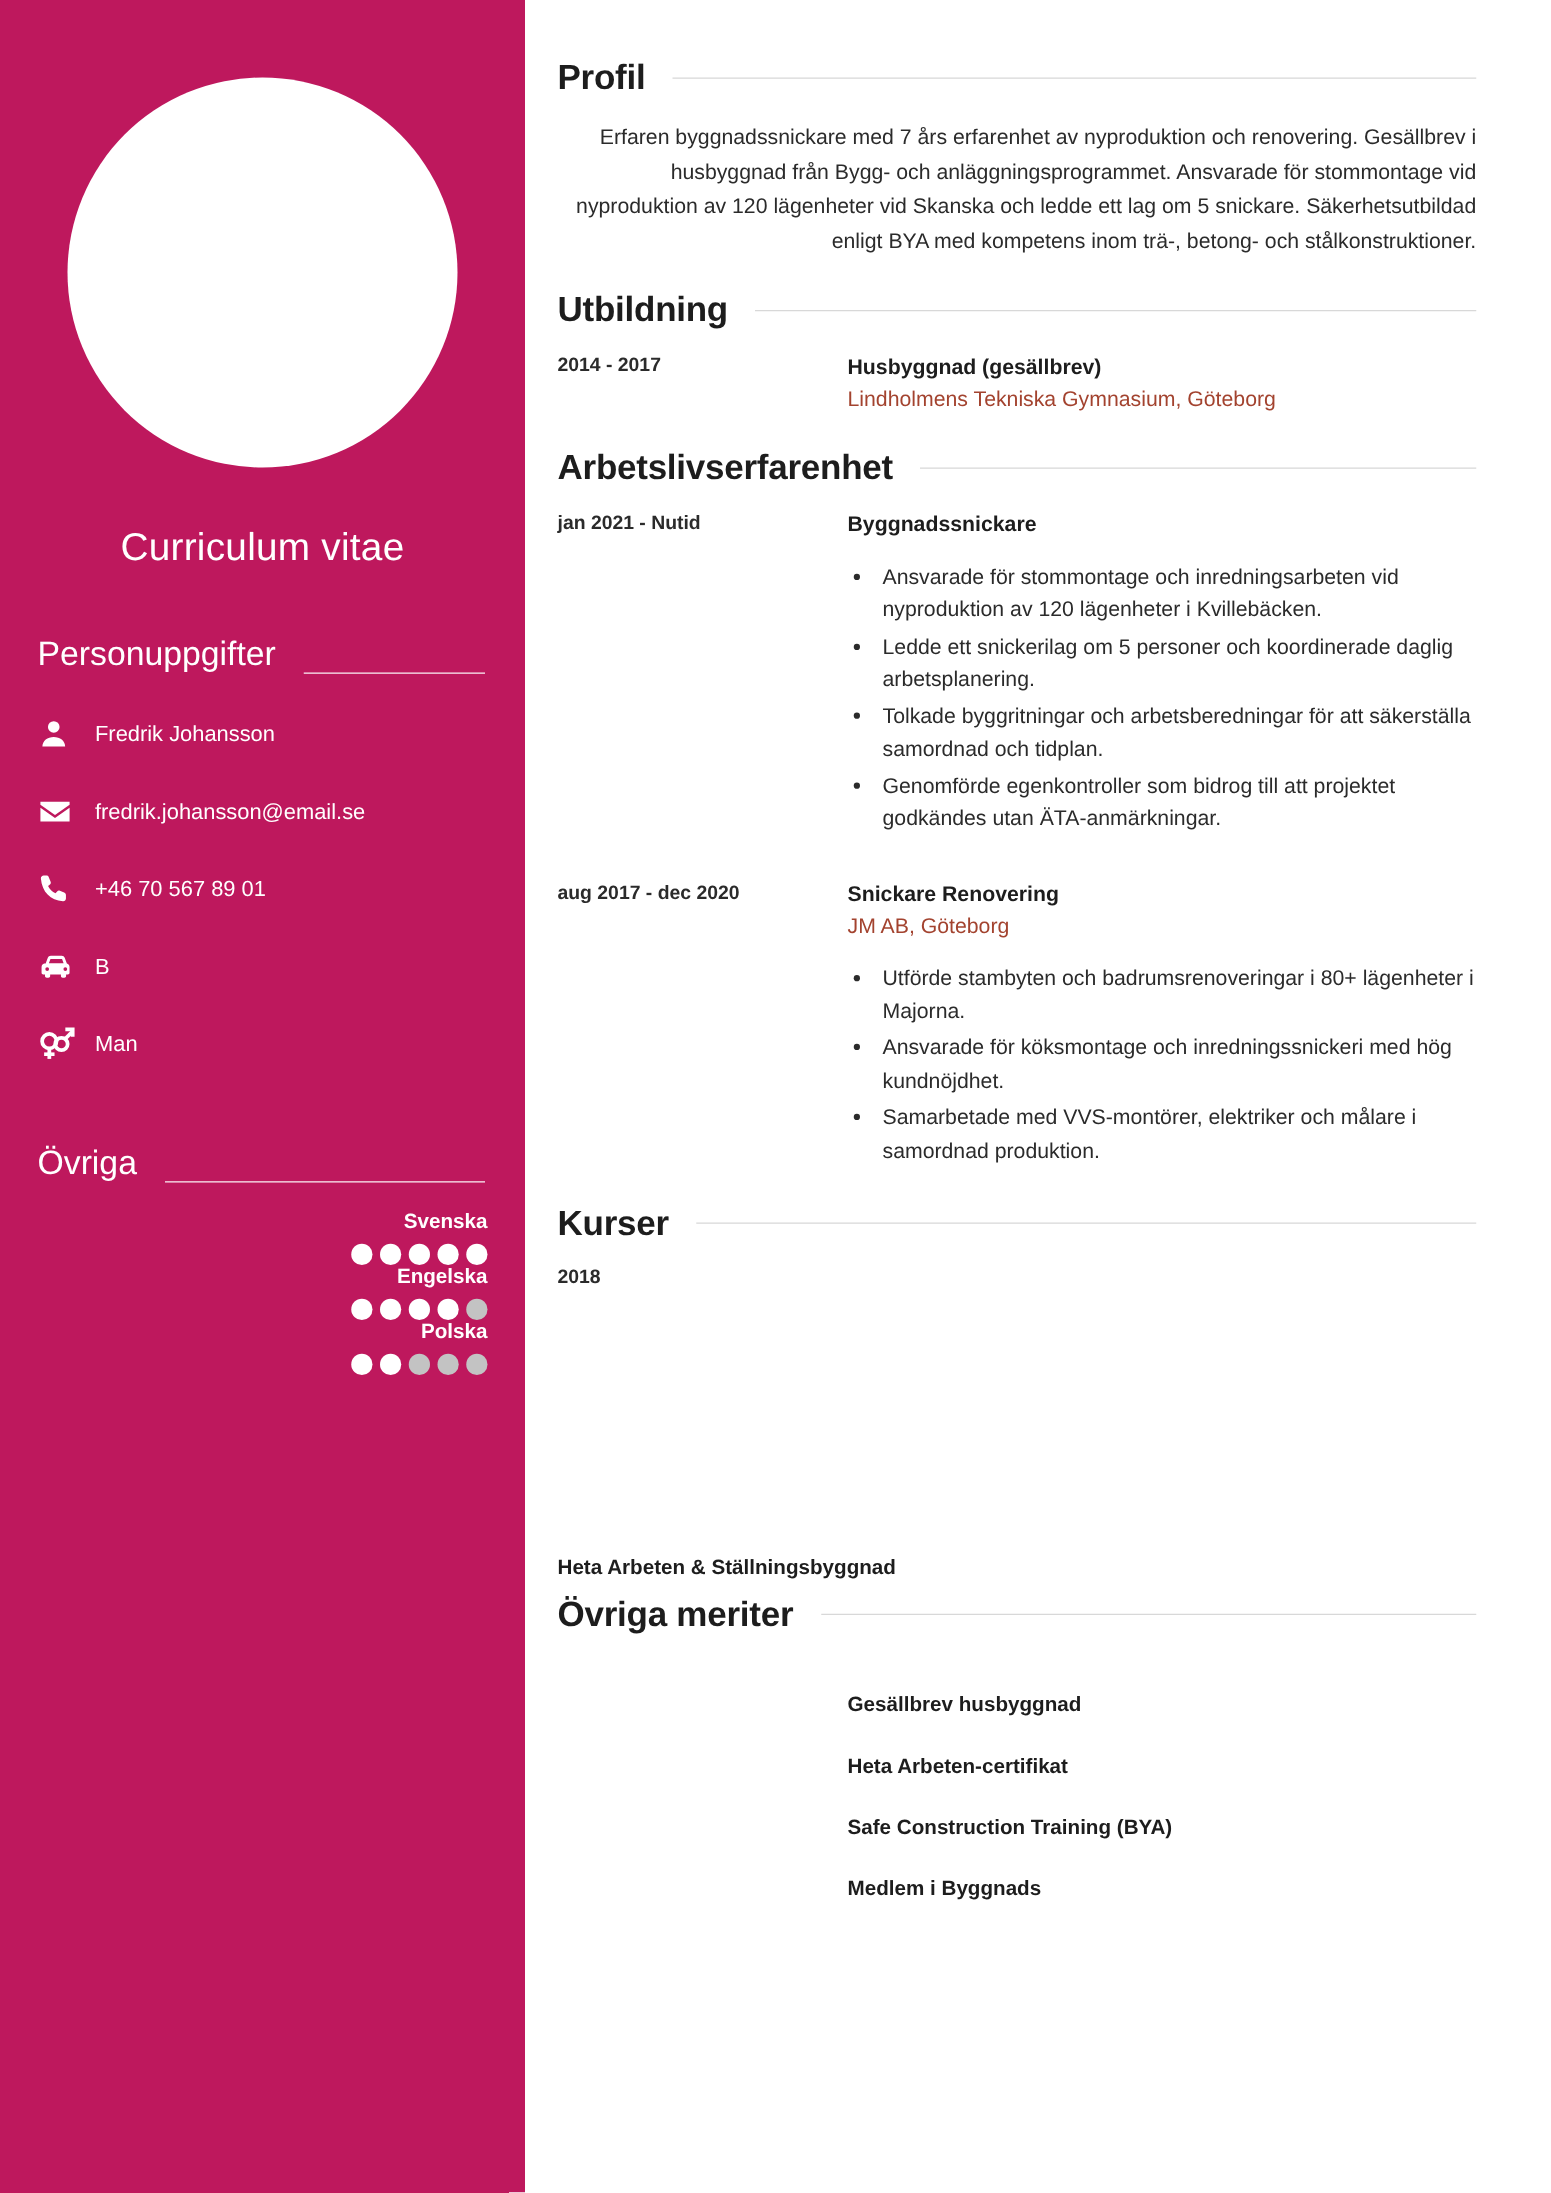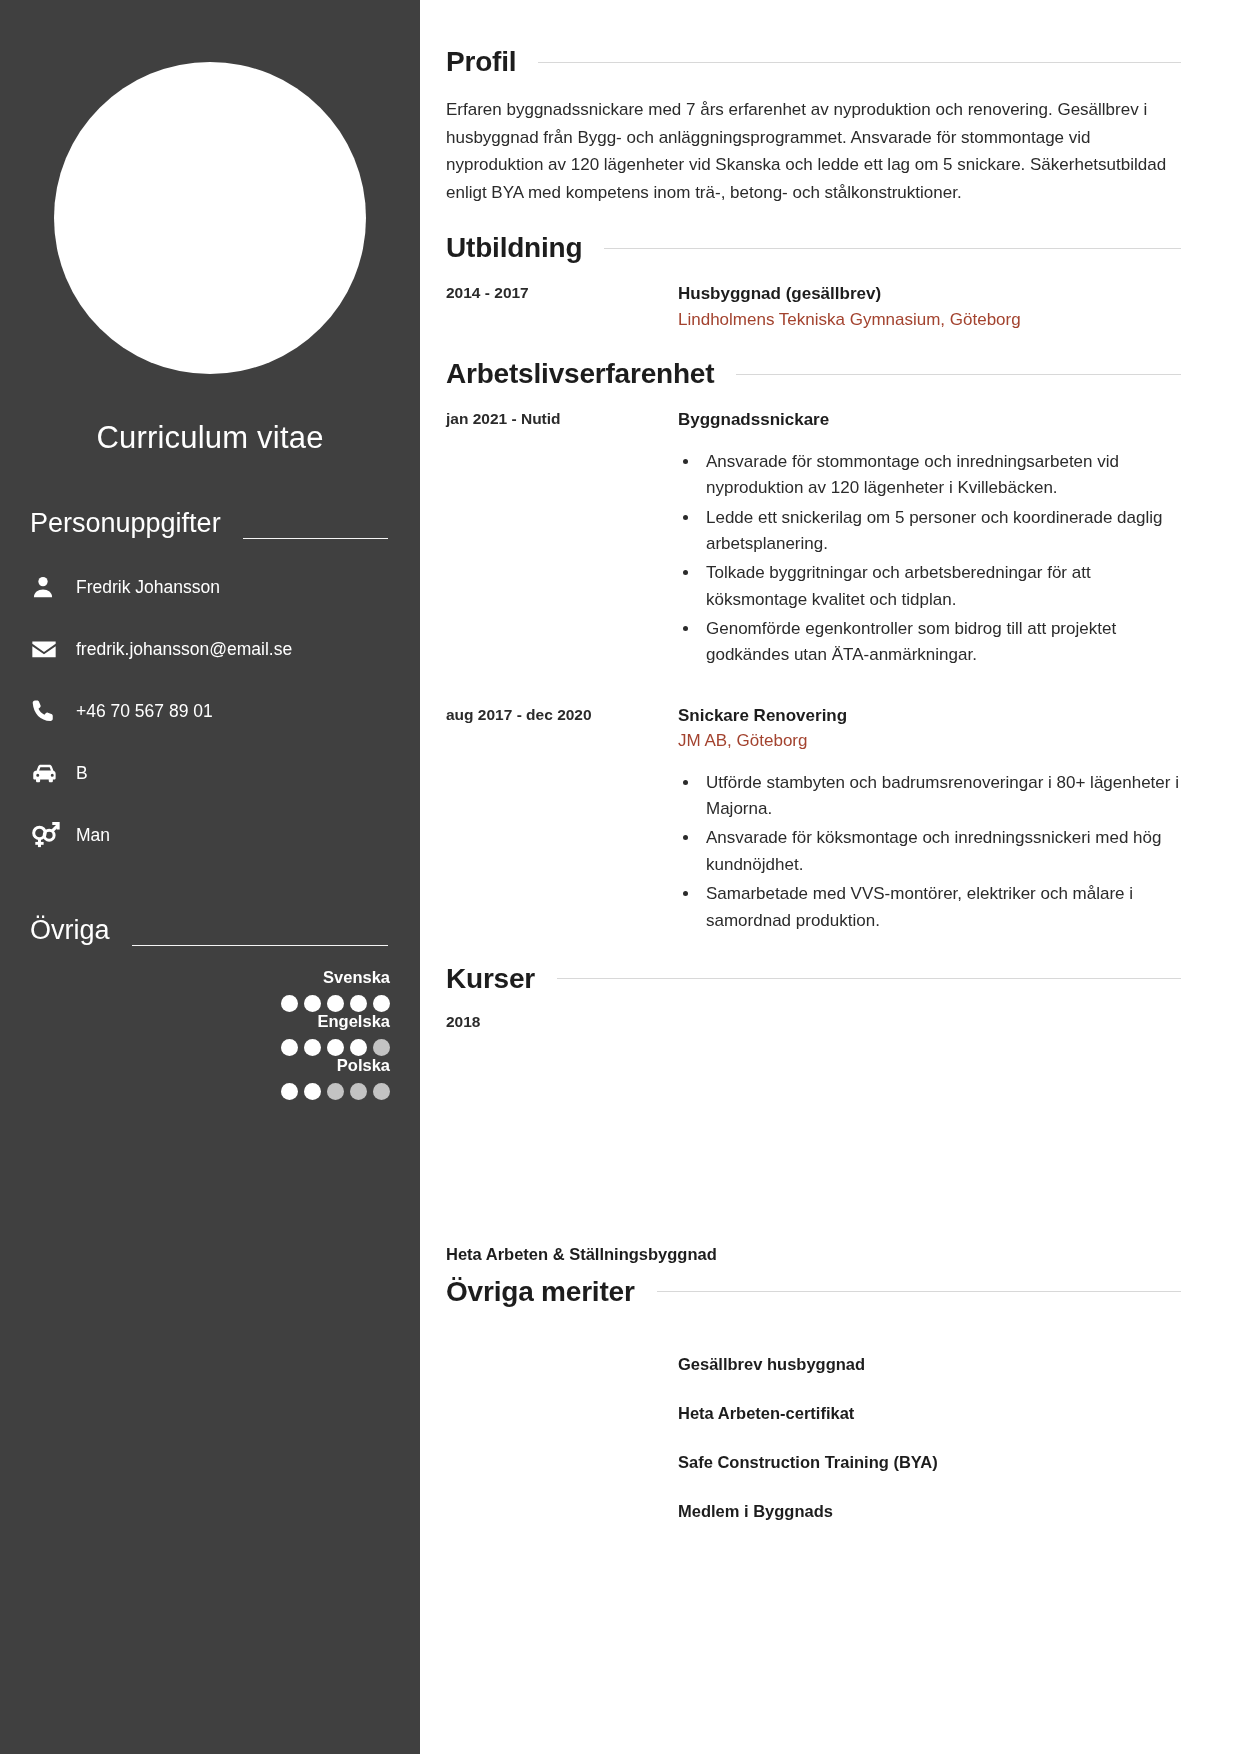--- a/index.html
+++ b/index.html
@@ -7,21 +7,21 @@
     width:1241px; height:1754px;
     background:#ffffff;
     font-family:"Liberation Sans", sans-serif;
     -webkit-font-smoothing:antialiased;
   }
   .page { position:relative; width:1241px; height:1754px; display:flex; background:#fff; }
 
   
   .sidebar {
     width:420px;
-    background:#404040;
+    background:#be185d;
     color:#ffffff;
     padding:0;
     flex:0 0 420px;
     position:relative;
   }
   .photo-wrap { padding-top:62px; display:flex; justify-content:center; }
   .photo {
     width:312px; height:312px; border-radius:50%;
     background:#ffffff;
   }
@@ -83,20 +83,21 @@
   }
   .m-head { display:flex; align-items:center; margin-bottom:18px; }
   .m-head .txt {
     font-size:28px; font-weight:bold; color:#1d1d1d;
     letter-spacing:-0.2px; white-space:nowrap;
   }
   .m-head .rule { flex:1; height:1px; background:#d8d8d8; margin-left:22px; }
 
   .profile-text {
     font-size:17px; line-height:1.62; color:#2b2b2b;
+    text-align:right;
   }
 
   .entry { display:flex; margin-bottom:4px; }
   .entry .when {
     flex:0 0 232px;
     font-size:15.5px; font-weight:bold; color:#2b2b2b;
     padding-top:2px;
   }
   .entry .what { flex:1; }
   .role { font-size:17px; font-weight:bold; color:#1d1d1d; line-height:1.45; }
@@ -269,21 +270,21 @@
         <span class="rule"></span>
       </div>
 
       <div class="entry">
         <div class="when">jan 2021 - Nutid</div>
         <div class="what">
           <div class="role">Byggnadssnickare</div>
           <ul class="bullets">
               <li>Ansvarade för stommontage och inredningsarbeten vid nyproduktion av 120 lägenheter i Kvillebäcken.</li>
               <li>Ledde ett snickerilag om 5 personer och koordinerade daglig arbetsplanering.</li>
-              <li>Tolkade byggritningar och arbetsberedningar för att köksmontage kvalitet och tidplan.</li>
+              <li>Tolkade byggritningar och arbetsberedningar för att säkerställa samordnad och tidplan.</li>
               <li>Genomförde egenkontroller som bidrog till att projektet godkändes utan ÄTA-anmärkningar.</li>
             </ul>
         </div>
       </div>
 
       <div class="gap-28"></div>
 
       <div class="entry">
         <div class="when">aug 2017 - dec 2020</div>
         <div class="what">

